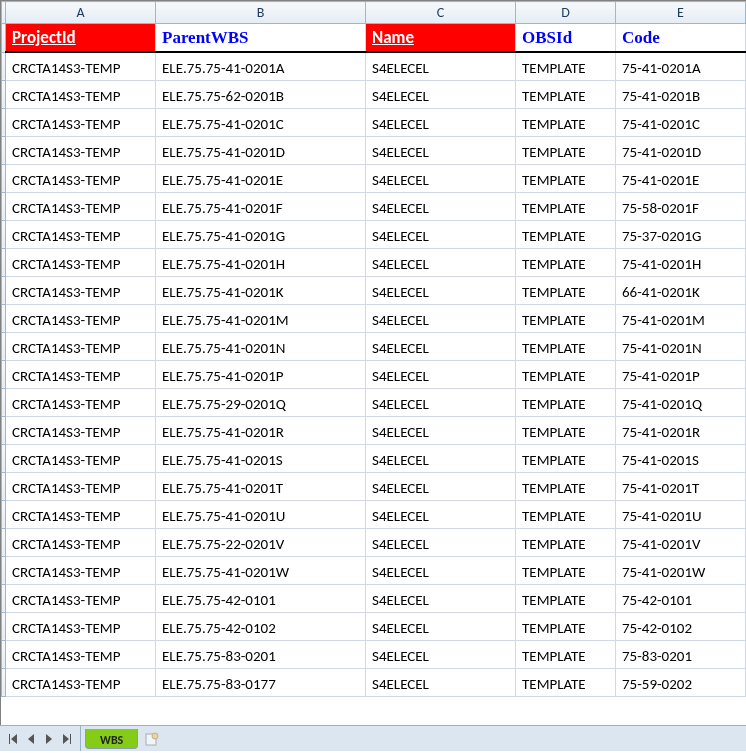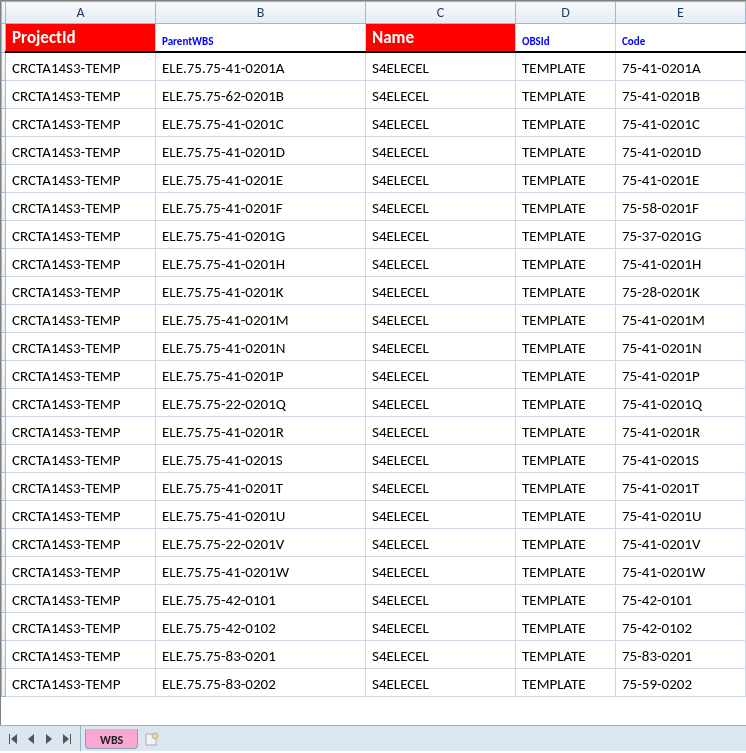--- a/index.html
+++ b/index.html
@@ -52,27 +52,29 @@
     vertical-align: bottom;
     font-size: 15px;
   }
   td.hdr-red {
     background: #ff0000;
     color: #ffffff;
     font-weight: bold;
     font-family: Calibri, Arial, sans-serif;
     font-size: 17px;
     border-bottom: 2px solid #000;
+    text-decoration: underline;
   }
   td.hdr-blue {
     background: #ffffff;
     color: #0000ff;
     font-weight: bold;
-    font-size: 11px;
+    font-size: 17px;
     border-bottom: 2px solid #000;
+    font-family: Liberation Serif, serif;
   }
 
   
   .tabstrip {
     display: flex;
     align-items: center;
     height: 26px;
     border-top: 1px solid #9bb0c9;
     background: #dce6f1;
     font-size: 12px;
@@ -89,21 +91,21 @@
     width: 18px; height: 22px;
     display: flex; align-items: center; justify-content: center;
     color: #444;
     cursor: pointer;
   }
   .nav-btn svg { width: 10px; height: 10px; fill: #555; }
   .tab {
     position: relative;
     margin-left: 4px;
     padding: 2px 14px 2px 14px;
-    background: #f9a8d4;
+    background: #84cc16;
     border: 1px solid #8a9db5;
     border-top: none;
     border-bottom-left-radius: 4px;
     border-bottom-right-radius: 4px;
     font-weight: bold;
     color: #222;
     height: 20px;
     line-height: 18px;
   }
   .tab-icon {
@@ -220,21 +222,21 @@
           <td>TEMPLATE</td>
           <td>75-41-0201H</td>
           <td></td>
         </tr>
         <tr>
           <th class="rowhead"></th>
           <td>CRCTA14S3-TEMP</td>
           <td>ELE.75.75-41-0201K</td>
           <td>S4ELECEL</td>
           <td>TEMPLATE</td>
-          <td>75-28-0201K</td>
+          <td>66-41-0201K</td>
           <td></td>
         </tr>
         <tr>
           <th class="rowhead"></th>
           <td>CRCTA14S3-TEMP</td>
           <td>ELE.75.75-41-0201M</td>
           <td>S4ELECEL</td>
           <td>TEMPLATE</td>
           <td>75-41-0201M</td>
           <td></td>
@@ -253,21 +255,21 @@
           <td>CRCTA14S3-TEMP</td>
           <td>ELE.75.75-41-0201P</td>
           <td>S4ELECEL</td>
           <td>TEMPLATE</td>
           <td>75-41-0201P</td>
           <td></td>
         </tr>
         <tr>
           <th class="rowhead"></th>
           <td>CRCTA14S3-TEMP</td>
-          <td>ELE.75.75-22-0201Q</td>
+          <td>ELE.75.75-29-0201Q</td>
           <td>S4ELECEL</td>
           <td>TEMPLATE</td>
           <td>75-41-0201Q</td>
           <td></td>
         </tr>
         <tr>
           <th class="rowhead"></th>
           <td>CRCTA14S3-TEMP</td>
           <td>ELE.75.75-41-0201R</td>
           <td>S4ELECEL</td>
@@ -343,21 +345,21 @@
           <td>CRCTA14S3-TEMP</td>
           <td>ELE.75.75-83-0201</td>
           <td>S4ELECEL</td>
           <td>TEMPLATE</td>
           <td>75-83-0201</td>
           <td></td>
         </tr>
         <tr>
           <th class="rowhead"></th>
           <td>CRCTA14S3-TEMP</td>
-          <td>ELE.75.75-83-0202</td>
+          <td>ELE.75.75-83-0177</td>
           <td>S4ELECEL</td>
           <td>TEMPLATE</td>
           <td>75-59-0202</td>
           <td></td>
         </tr>
       </tbody>
   </table>
 </div>
 
 <div class="tabstrip">

